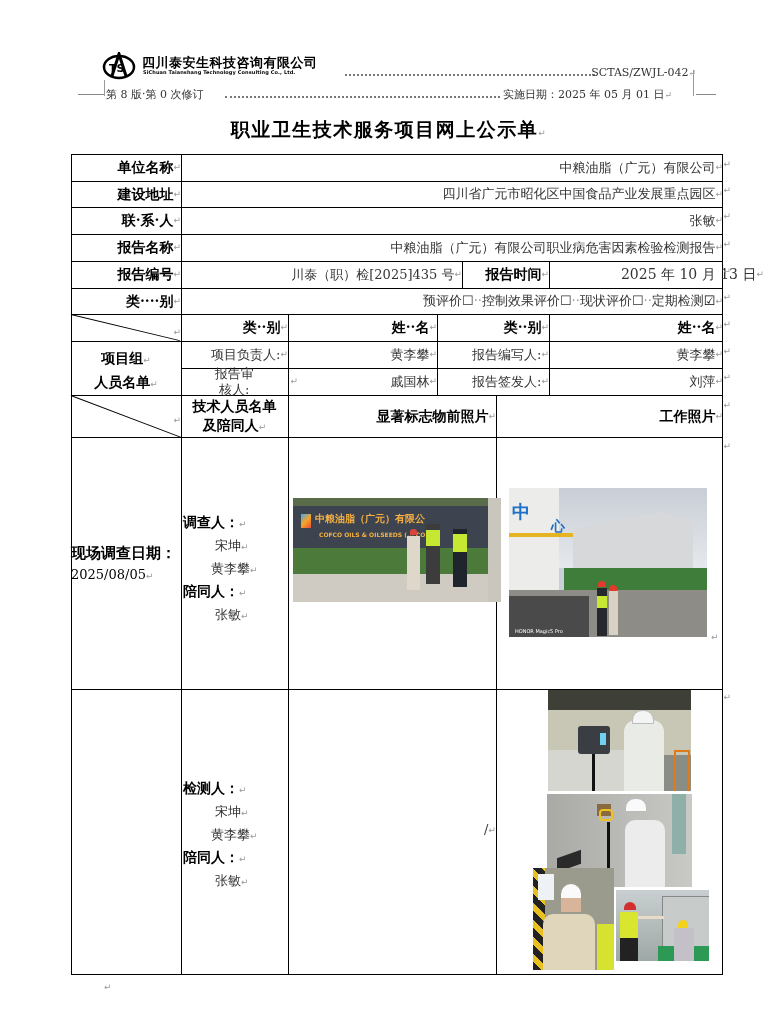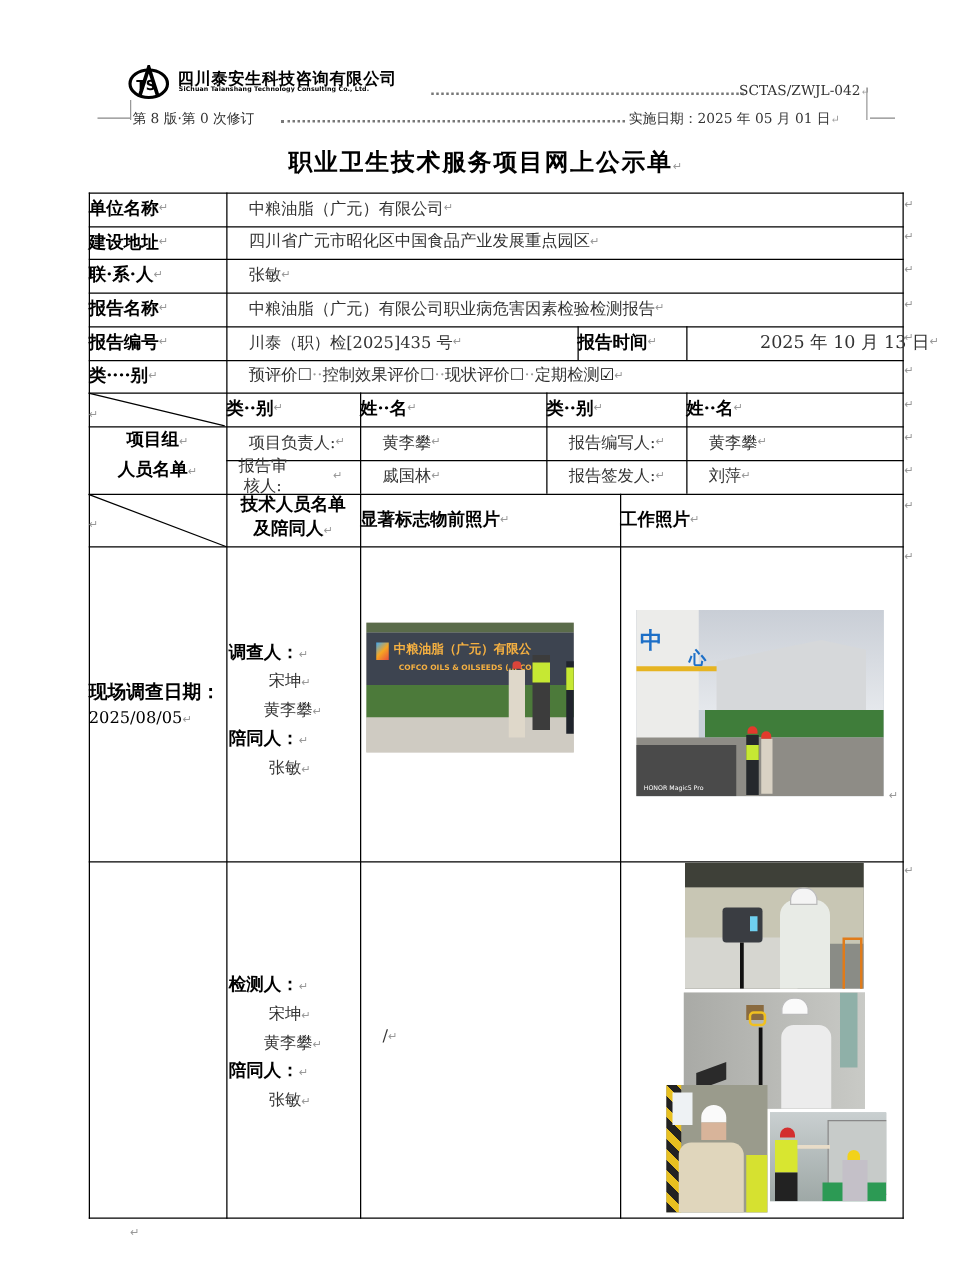--- a/index.html
+++ b/index.html
@@ -19,21 +19,21 @@
   .hdr-vline { left:693px; top:70px; height:26px; border-left:1px solid #999; }
   .hdr-vline-left { left:104px; top:80px; height:16px; border-left:1px solid #999; }
   .hdr-rev { left:106px; top:87px; font-size:11px; color:#333; white-space:nowrap; }
   .hdr-dots2 { left:225px; top:92px; width:275px; border-bottom:2px dotted #777; height:4px; }
   .hdr-date { left:503px; top:87px; font-size:11px; color:#333; white-space:nowrap; }
   .title { left:0; width:778px; top:117px; text-align:center; font-size:19px; font-weight:bold;
            letter-spacing:1.5px; }
   .pm { color:#999; font-size:9px; font-weight:normal; font-family:"DejaVu Sans",sans-serif; }
 
   .tbl { left:71px; top:154px; width:652px; height:821px; }
-  .cell { position:absolute; box-sizing:border-box; display:flex; align-items:center; justify-content:flex-start;
+  .cell { position:absolute; box-sizing:border-box; display:flex; align-items:center; justify-content:flex-end;
           font-size:13px; text-align:center; line-height:1.2; }
   .lbl { font-weight:bold; font-size:14px; }
   .val { color:#333; font-size:13px;padding-left:18px; }
   .hl { position:absolute; height:1px; background:#000; }
   .vl { position:absolute; width:1px; background:#000; }
   .diag { position:absolute; height:1px; background:#000; transform-origin:0 0; }
   .photo { position:absolute; overflow:hidden; }
   .rowmark { position:absolute; right:-8px; font-size:9px; color:#999; font-family:"DejaVu Sans",sans-serif; }
   .staff-block { position:absolute; left:112px; font-size:13px; line-height:21px; }
   .staff-role { font-weight:bold; font-size:14px; }
@@ -200,21 +200,21 @@
     </div>
   <div class="cell val" style="left:366px;top:187px;width:112px;height:27px;">
       <span>报告编写人:</span>
       <span class="pm">↵</span>
     </div>
   <div class="cell val" style="left:478px;top:187px;width:174px;height:27px;">
       <span>黄李攀</span>
       <span class="pm">↵</span>
     </div>
 
-  <div class="cell val" style="left:96px;top:214px;width:107px;height:27px;gap:31px;">
+  <div class="cell val" style="left:120px;top:214px;width:107px;height:27px;gap:31px;">
       <span>报告审核人:</span>
       <span class="pm">↵</span>
     </div>
   <div class="cell val" style="left:217px;top:214px;width:149px;height:27px;">
       <span>戚国林</span>
       <span class="pm">↵</span>
     </div>
   <div class="cell val" style="left:366px;top:214px;width:112px;height:27px;">
       <span>报告签发人:</span>
       <span class="pm">↵</span>
@@ -245,21 +245,21 @@
     <div><span>2025/08/05</span><span class="pm">↵</span></div>
   </div>
   <div class="staff-block" style="top:358px;">
     <div class="staff-role"><span>调查人：</span><span class="pm">↵</span></div>
     <div class="staff-name"><span>宋坤</span><span class="pm">↵</span></div>
     <div class="staff-name alt"><span>黄李攀</span><span class="pm">↵</span></div>
     <div class="staff-role"><span>陪同人：</span><span class="pm">↵</span></div>
     <div class="staff-name"><span>张敏</span><span class="pm">↵</span></div>
   </div>
 
-  <div class="photo" style="left:222px;top:344px;width:166px;height:104px;background:#c9c6bd;">
+  <div class="photo" style="left:222px;top:344px;width:166px;height:104px;background:#c9c6bd;padding-left:42px;">
     <div style="position:absolute;left:0;top:0;width:195px;height:8px;background:#5a6b4a;"></div>
     <div style="position:absolute;left:0;top:8px;width:195px;height:42px;background:#3d4450;"></div>
     <div style="position:absolute;left:8px;top:16px;width:10px;height:14px;background:linear-gradient(135deg,#3fa9f5,#f5a623,#e94e3c);"></div>
     <div style="position:absolute;left:22px;top:14px;font-size:10px;font-weight:bold;color:#f5b041;font-family:'DejaVu Sans',sans-serif;white-space:nowrap;">中粮油脂（广元）有限公</div>
     <div style="position:absolute;left:26px;top:33px;font-size:6px;font-weight:bold;color:#f5b041;font-family:'DejaVu Sans',sans-serif;white-space:nowrap;">COFCO OILS &amp; OILSEEDS (... CO</div>
     <div style="position:absolute;left:0;top:50px;width:195px;height:26px;background:#4c7a3a;"></div>
     <div style="position:absolute;left:0;top:76px;width:195px;height:28px;background:#cfcbc2;"></div>
 
     <div style="position:absolute;left:117px;top:31px;width:7px;height:6px;border-radius:3px 3px 0 0;background:#d9443a;"></div>
     <div style="position:absolute;left:114px;top:38px;width:13px;height:54px;background:#dfd8ca;"></div>

